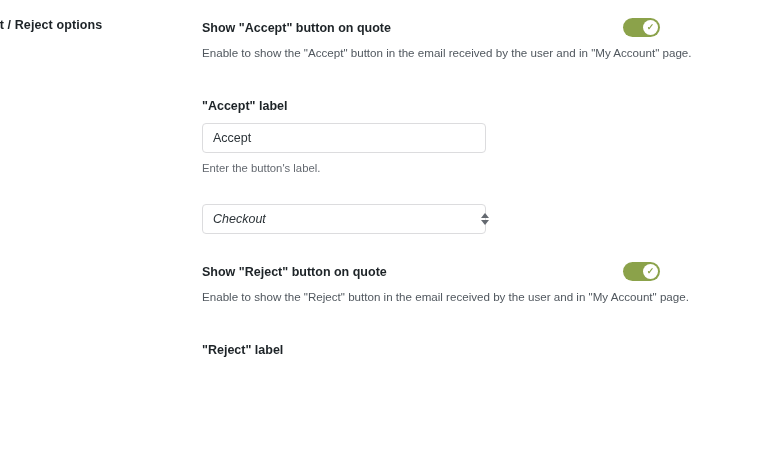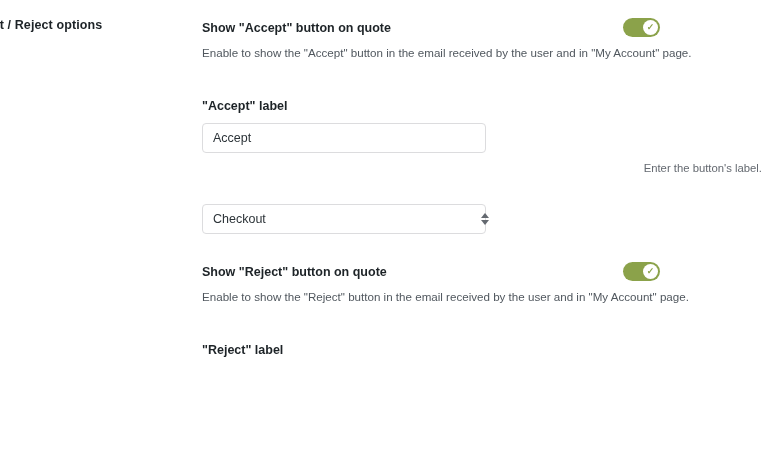--- a/index.html
+++ b/index.html
@@ -67,21 +67,20 @@
     line-height: 16px;
     margin-top: 8px;
     font-weight: 400;
   }
   .desc-sm {
     font-size: 11.3px;
     color: #646970;
     line-height: 15px;
     margin-top: 8px;
     font-weight: 400;
-    text-align: right;
   }
   
   .toggle {
     position: absolute;
     right: 102px;
     top: 0;
     width: 37px;
     height: 19px;
     border-radius: 11px;
     background: #8ba24a;
@@ -118,20 +117,21 @@
     border-radius: 4px;
     outline: none;
     font-family: "Liberation Sans", sans-serif;
   }
   .text-input::placeholder { color: #8f949a; }
   
   .select-wrap {
     position: relative;
     width: 296px;
     height: 30px;
+    font-style: italic;
   }
   .select-box {
     width: 284px;
     height: 30px;
     padding: 0 28px 0 10px;
     font-size: 12.5px;
     color: #2c3338;
     background: #ffffff;
     border: 1px solid #dcdcde;
     border-radius: 4px;

